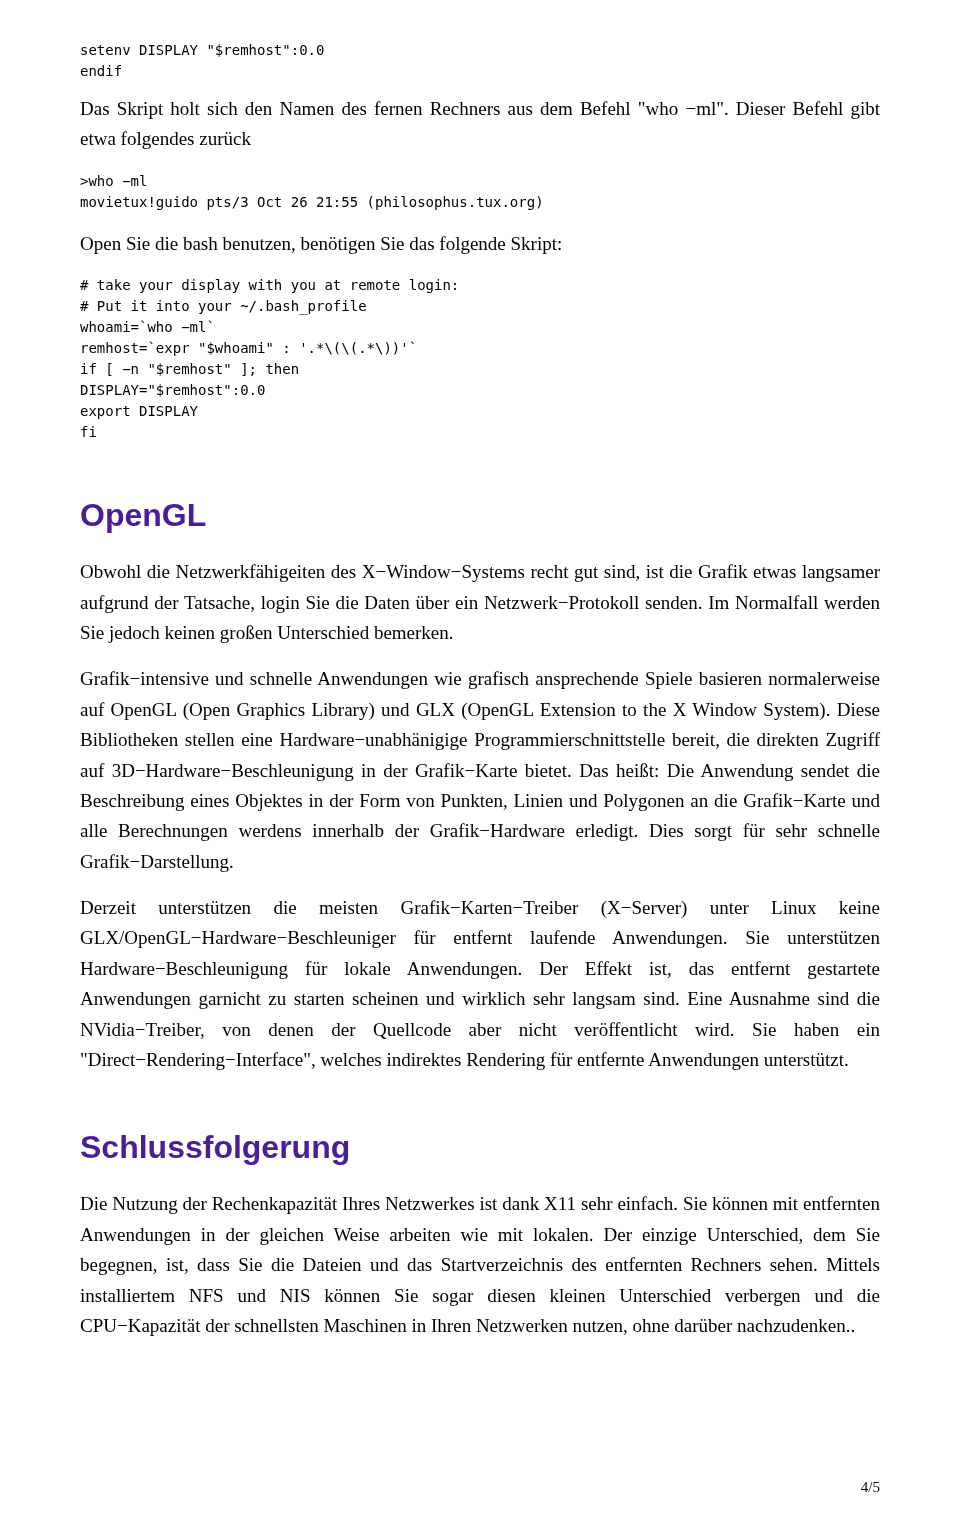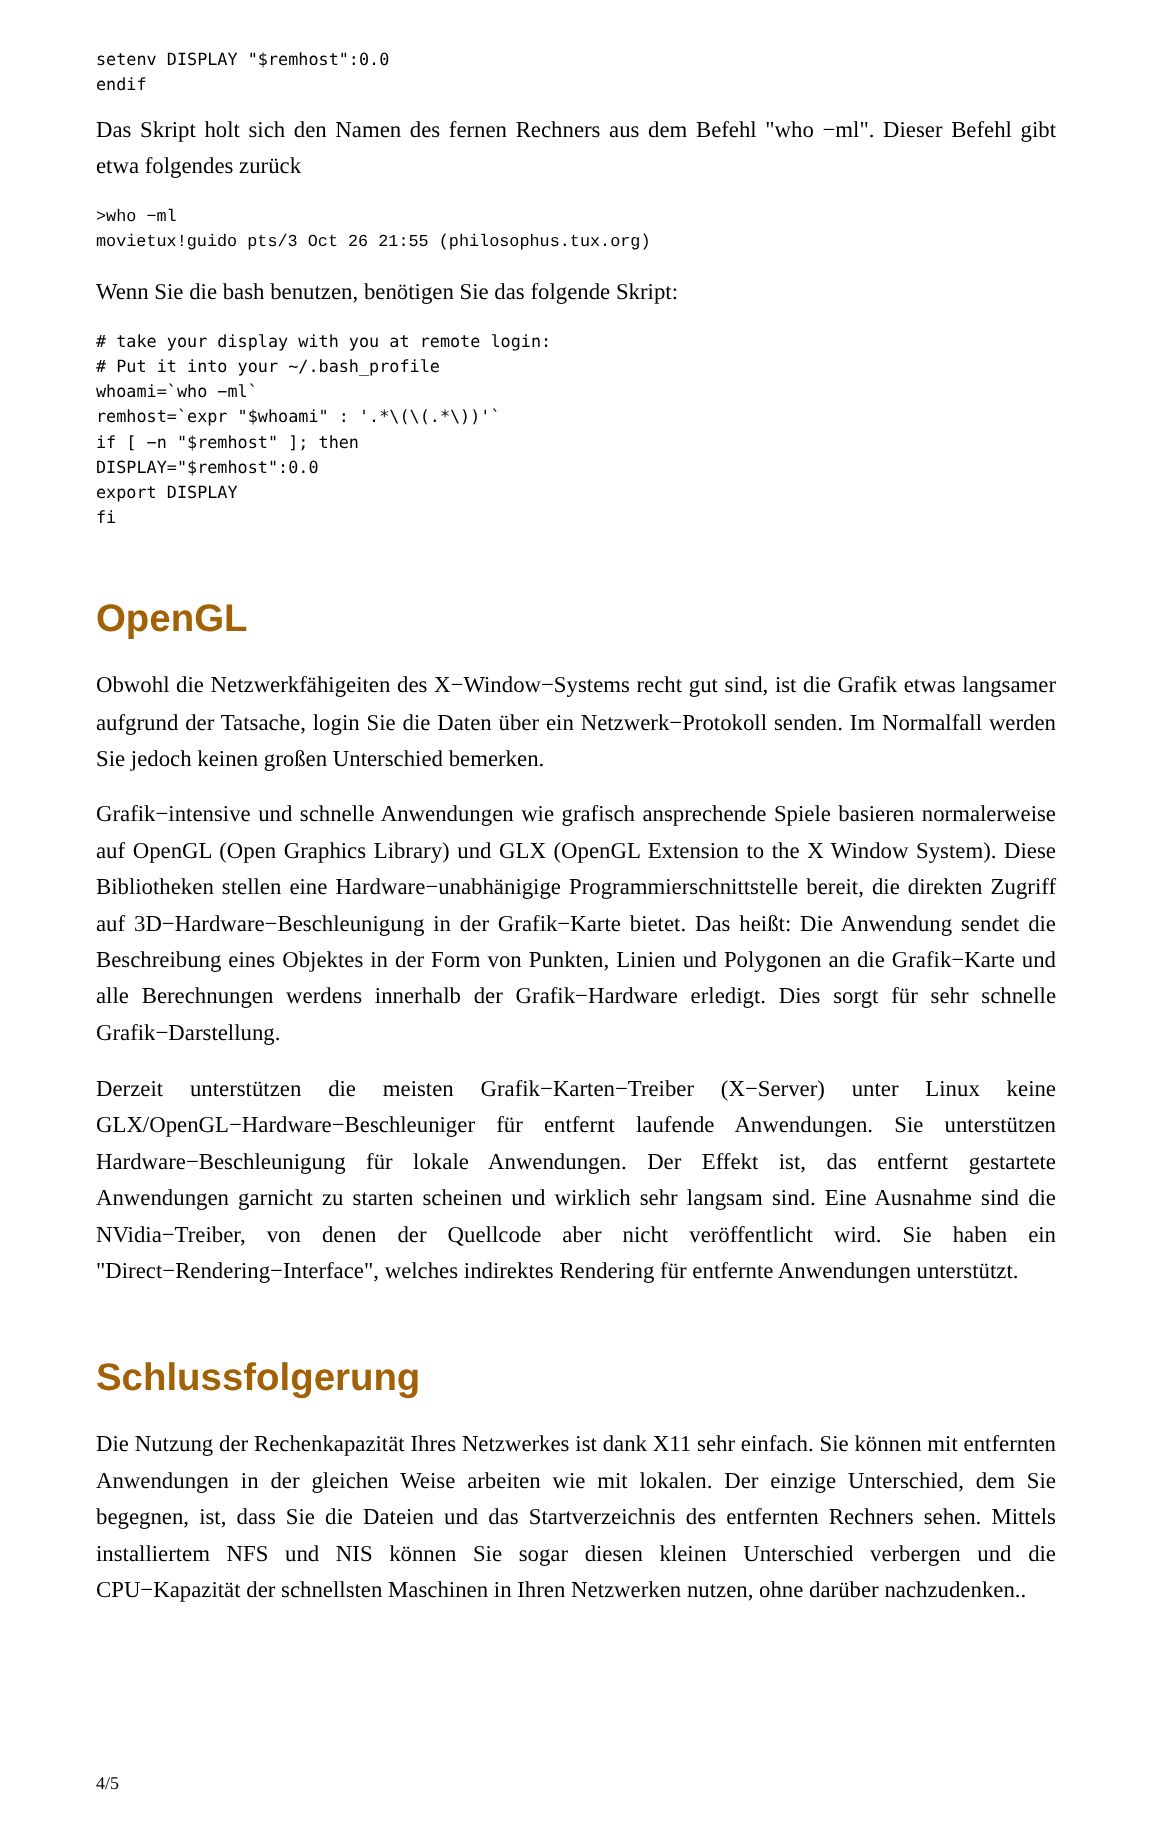--- a/index.html
+++ b/index.html
@@ -30,53 +30,53 @@
       line-height: 1.5;
       margin-bottom: 12px;
     }
 
     .section-heading {
       font-family: sans-serif;
       font-size: 32px;
       font-weight: bold;
       margin-top: 48px;
       margin-bottom: 18px;
-      color: #a16207;
+      color: #4c1d95;
     }
 
     .paragraph {
       margin-bottom: 16px;
       text-align: justify;
       font-size: 19px;
       line-height: 1.6;
     }
 
     .page-footer {
       position: absolute;
       bottom: 30px;
       width: calc(100% - 160px);
-      text-align: left;
+      text-align: right;
       font-size: 15px;
       color: #000;
     }
   </style>
 </head>
 <body>
 
 <div class="page">
 
   <div class="code-block">setenv DISPLAY "$remhost":0.0
 endif</div>
 
   <p class="paragraph">Das Skript holt sich den Namen des fernen Rechners aus dem Befehl "who −ml". Dieser Befehl gibt etwa folgendes zurück</p>
 
-  <div class="code-block" style="margin-bottom:16px;font-family:Liberation Mono, monospace;">&gt;who −ml
+  <div class="code-block" style="margin-bottom:16px;">&gt;who −ml
 movietux!guido pts/3 Oct 26 21:55 (philosophus.tux.org)</div>
 
-  <p class="paragraph">Wenn Sie die bash benutzen, benötigen Sie das folgende Skript:</p>
+  <p class="paragraph">Open Sie die bash benutzen, benötigen Sie das folgende Skript:</p>
 
   <div class="code-block" style=""># take your display with you at remote login:
 # Put it into your ~/.bash_profile
 whoami=`who −ml`
 remhost=`expr "$whoami" : '.*\(\(.*\))'`
 if [ −n "$remhost" ]; then
 DISPLAY="$remhost":0.0
 export DISPLAY
 fi</div>
 

